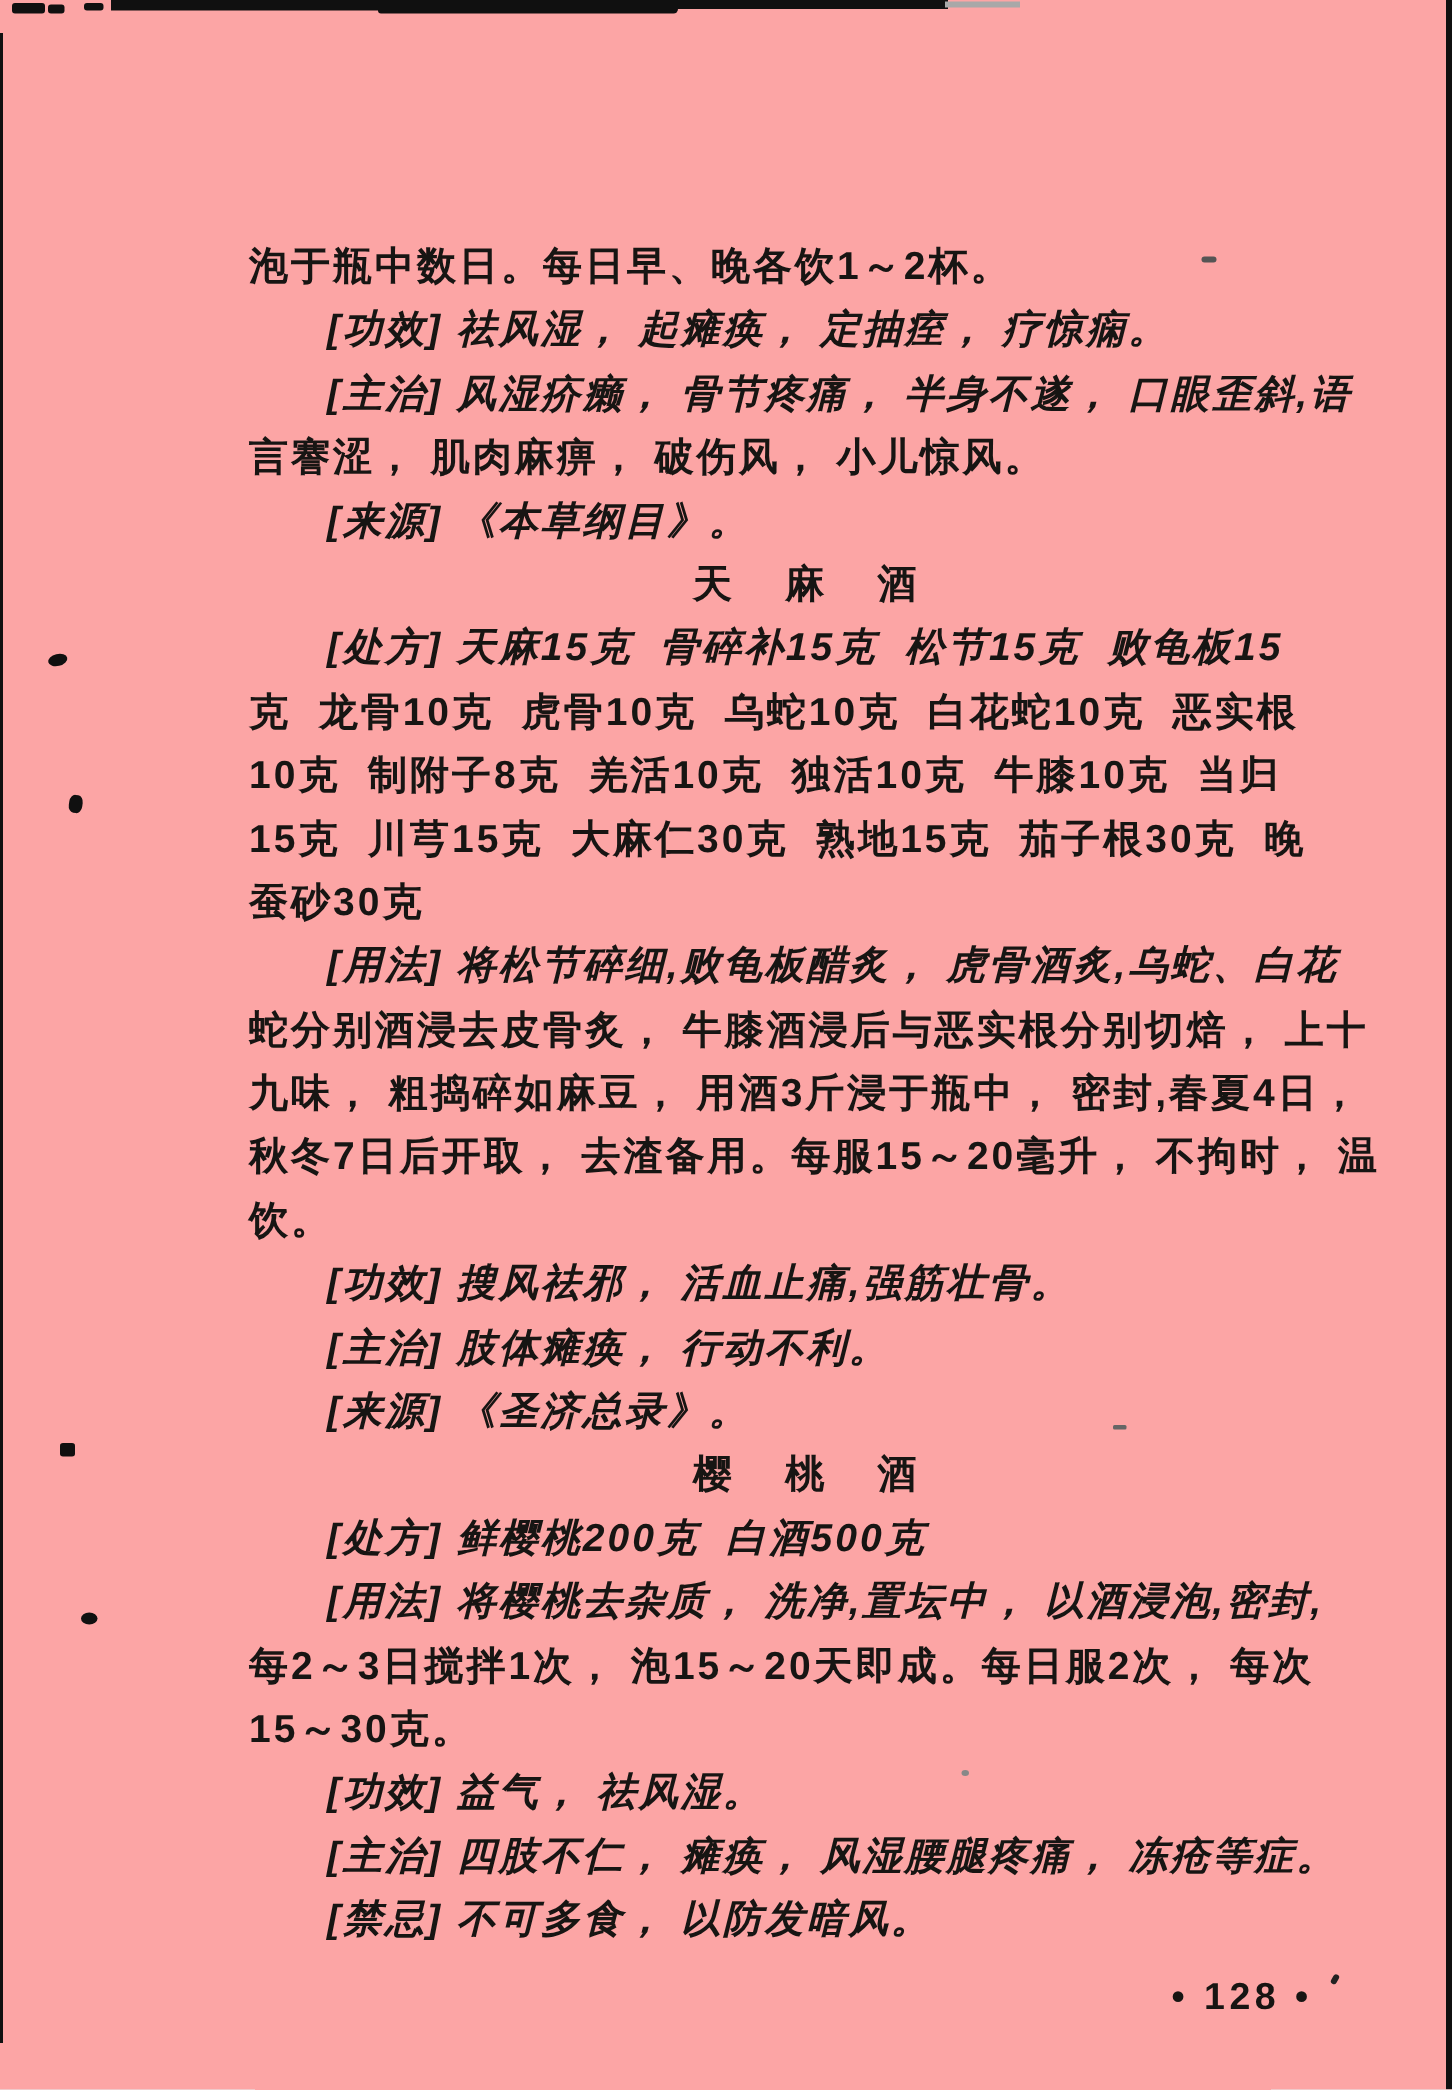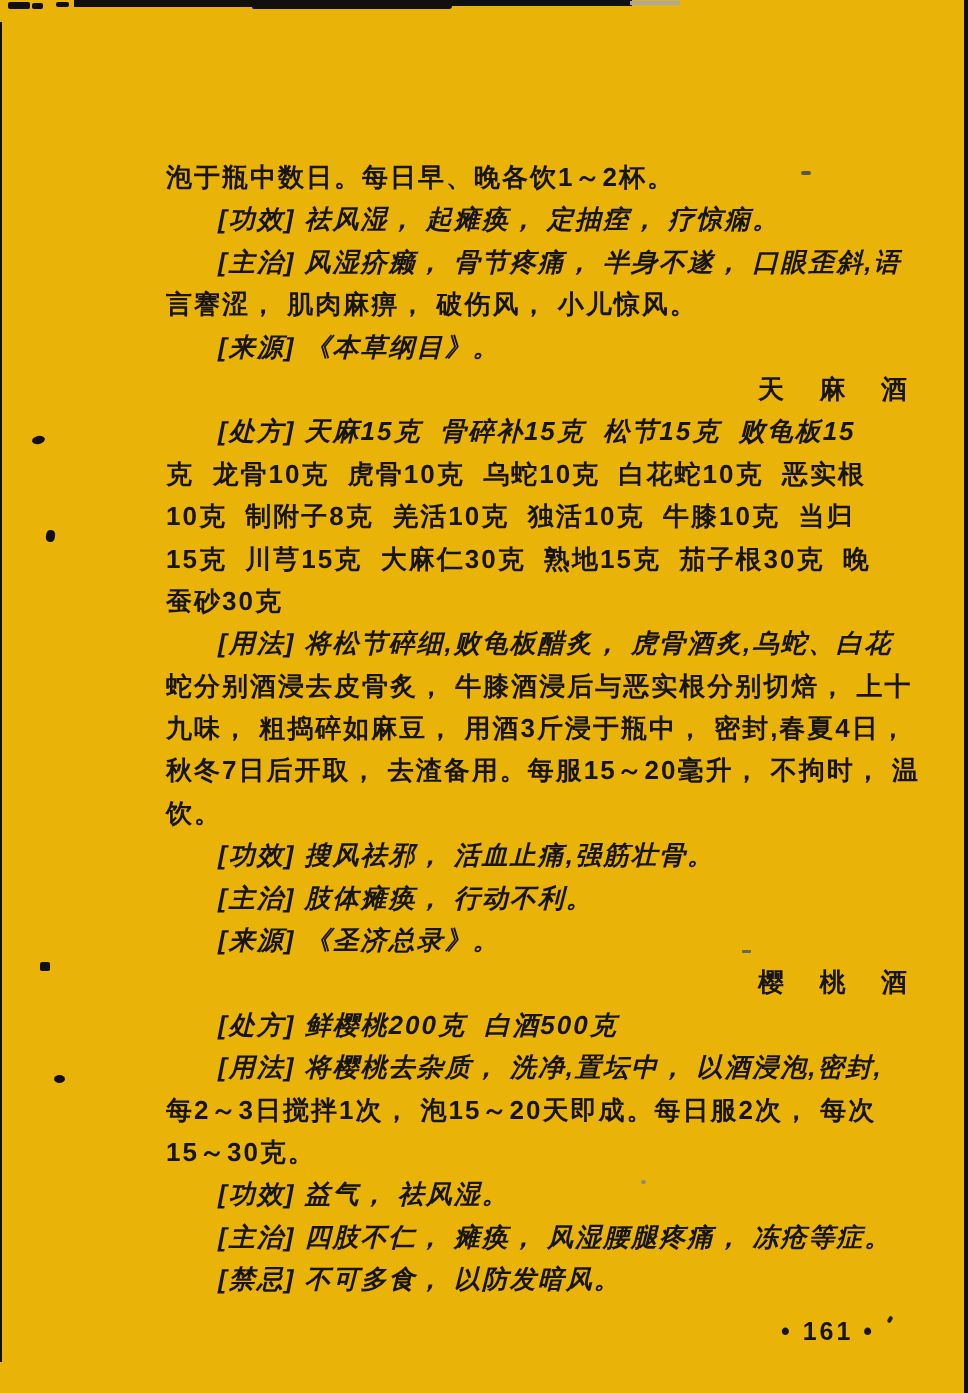--- a/index.html
+++ b/index.html
@@ -1,40 +1,40 @@
 <!DOCTYPE html>
 <html><head>
 <meta charset="utf-8">
 <style>
   html, body { margin: 0; padding: 0; background: #e8e8e8; }
   .page {
     position: relative;
     width: 968px;
     height: 1393px;
-    background: #eab308;
+    background: #fca5a5;
     overflow: hidden;
     font-family: "Liberation Sans", "DejaVu Sans", sans-serif;
   }
   
   .text-block {
     position: absolute;
     left: 166px;
     top: 156px;
     width: 748px;
     color: #171513;
     font-weight: bold;
     font-size: 26px;
     line-height: 42.4px;
     letter-spacing: 2px;
     white-space: pre;
     text-rendering: geometricPrecision;
   }
   .line { height: 42.4px; }
   .line.indent { padding-left: 52px; font-style: italic; }
-  .line.title { padding-left: 0; text-align: right; letter-spacing: 7px; }
+  .line.title { padding-left: 0; text-align: center; letter-spacing: 7px; }
   .page-number {
     position: absolute;
     left: 781px;
     top: 1317px;
     color: #171513;
     font-weight: bold;
     font-size: 25px;
     letter-spacing: 3px;
     white-space: pre;
   }
@@ -76,14 +76,14 @@
   <div class="artifact speck-2"></div>
   <div class="artifact speck-3"></div>
   <div class="artifact speck-4"></div>
   <div class="artifact mark-1"></div>
   <div class="artifact mark-2"></div>
   <div class="artifact mark-3"></div>
   <div class="artifact mark-4"></div>
 
   <div class="text-block"><div class="line">泡于瓶中数日。每日早、晚各饮1～2杯。</div><div class="line indent">[功效] 祛风湿， 起瘫痪， 定抽痓， 疗惊痫。</div><div class="line indent">[主治] 风湿疥癞， 骨节疼痛， 半身不遂， 口眼歪斜,语</div><div class="line">言謇涩， 肌肉麻痹， 破伤风， 小儿惊风。</div><div class="line indent">[来源] 《本草纲目》。</div><div class="line title">天  麻  酒</div><div class="line indent">[处方] 天麻15克  骨碎补15克  松节15克  败龟板15</div><div class="line">克  龙骨10克  虎骨10克  乌蛇10克  白花蛇10克  恶实根</div><div class="line">10克  制附子8克  羌活10克  独活10克  牛膝10克  当归</div><div class="line">15克  川芎15克  大麻仁30克  熟地15克  茄子根30克  晚</div><div class="line">蚕砂30克</div><div class="line indent">[用法] 将松节碎细,败龟板醋炙， 虎骨酒炙,乌蛇、白花</div><div class="line">蛇分别酒浸去皮骨炙， 牛膝酒浸后与恶实根分别切焙， 上十</div><div class="line">九味， 粗捣碎如麻豆， 用酒3斤浸于瓶中， 密封,春夏4日，</div><div class="line">秋冬7日后开取， 去渣备用。每服15～20毫升， 不拘时， 温</div><div class="line">饮。</div><div class="line indent">[功效] 搜风祛邪， 活血止痛,强筋壮骨。</div><div class="line indent">[主治] 肢体瘫痪， 行动不利。</div><div class="line indent">[来源] 《圣济总录》。</div><div class="line title">樱  桃  酒</div><div class="line indent">[处方] 鲜樱桃200克  白酒500克</div><div class="line indent">[用法] 将樱桃去杂质， 洗净,置坛中， 以酒浸泡,密封,</div><div class="line">每2～3日搅拌1次， 泡15～20天即成。每日服2次， 每次</div><div class="line">15～30克。</div><div class="line indent">[功效] 益气， 祛风湿。</div><div class="line indent">[主治] 四肢不仁， 瘫痪， 风湿腰腿疼痛， 冻疮等症。</div><div class="line indent">[禁忌] 不可多食， 以防发暗风。</div></div>
 
-  <div class="page-number">• 161 •</div>
+  <div class="page-number">• 128 •</div>
 </div>
 
 </body></html>

